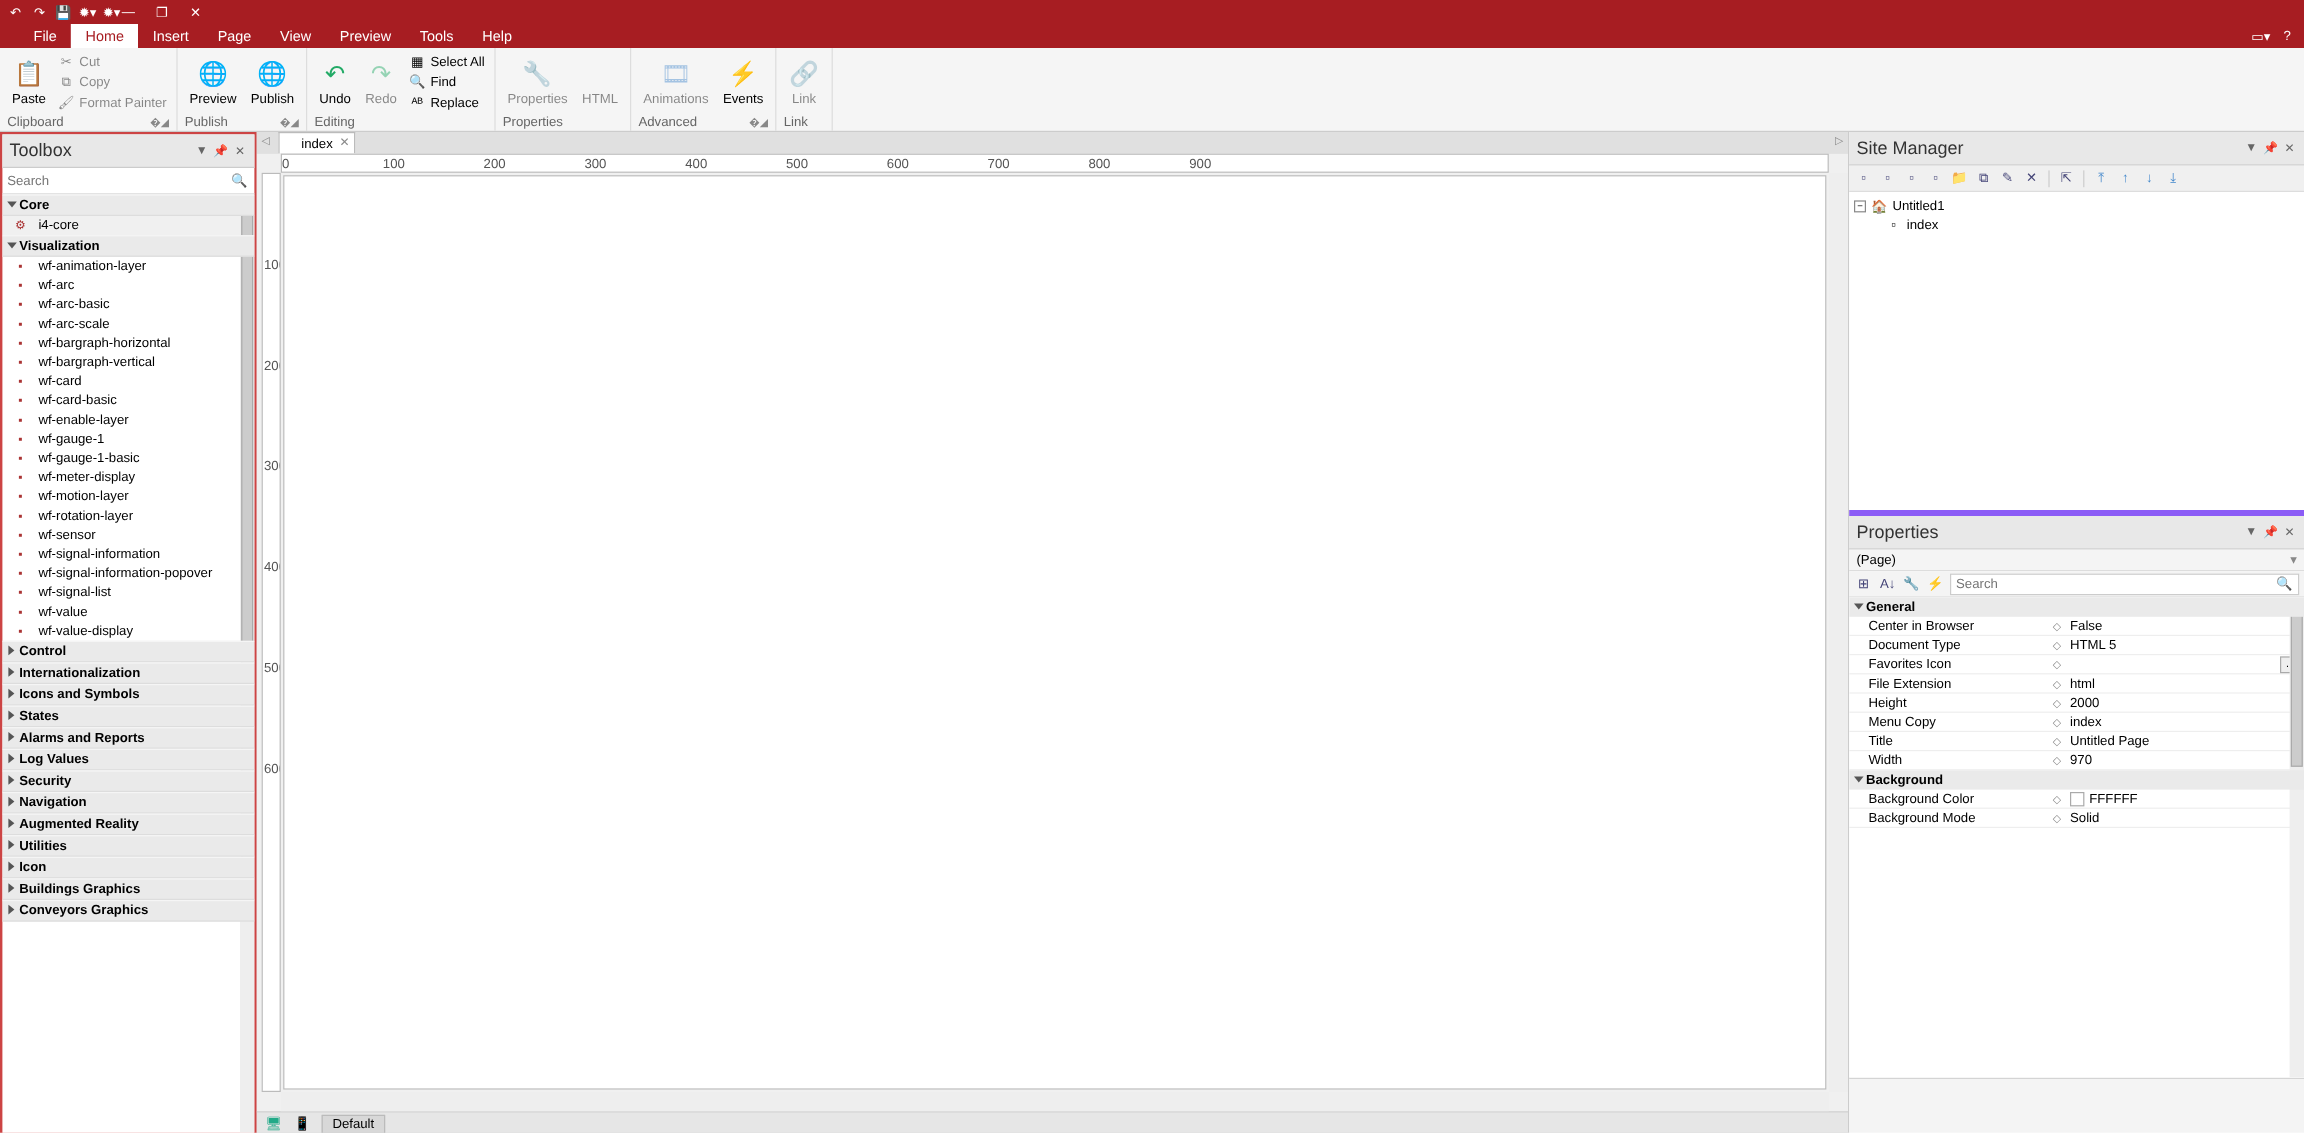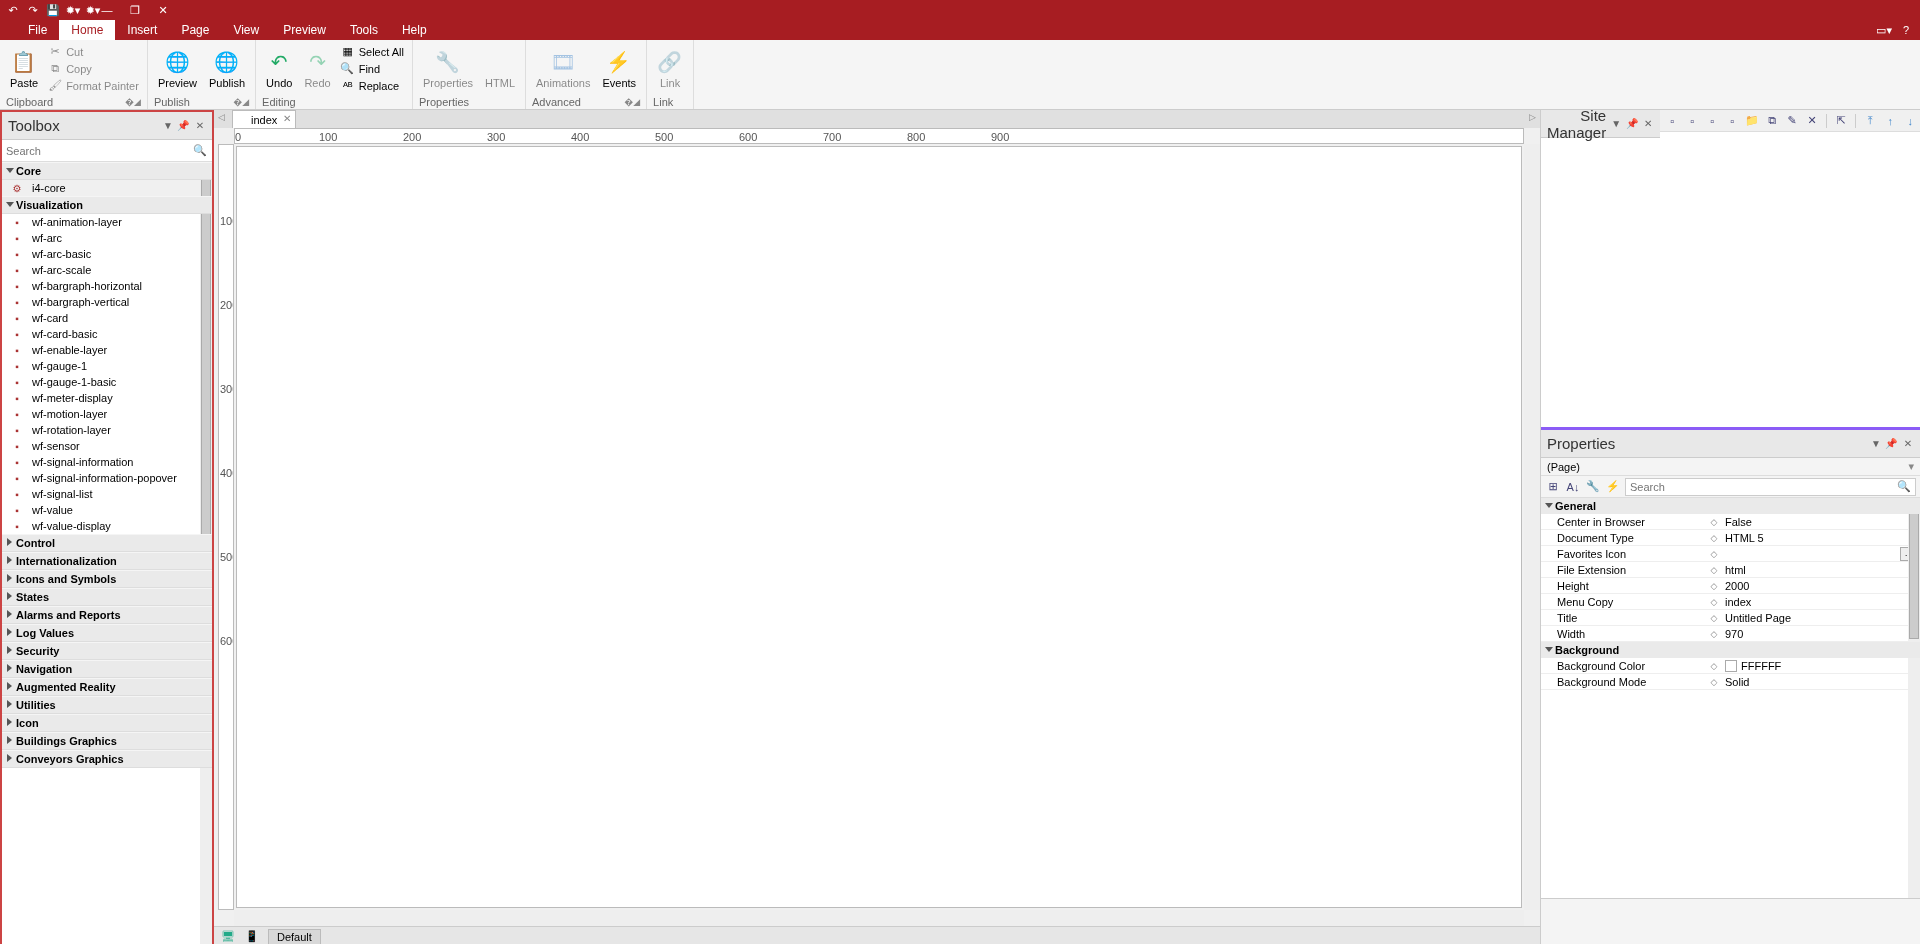--- a/index.html
+++ b/index.html
@@ -69,21 +69,21 @@
 .ruler-tick-v { position: absolute; left: 1px; writing-mode: horizontal-tb; }
 .canvas-page { position: absolute; left: 22px; top: 18px; right: 18px; bottom: 18px; background: #fff; border: 1px solid #bbb; }
 .canvas-scroll-v { position: absolute; right: 0; top: 16px; bottom: 16px; width: 16px; background: #eee; }
 .canvas-scroll-h { position: absolute; left: 20px; right: 16px; bottom: 0; height: 16px; background: #eee; }
 .status-strip { height: 20px; background: #e6e6e6; border-top: 1px solid #ccc; display: flex; align-items: center; gap: 8px; padding: 0 6px; }
 .status-btn { width: 16px; height: 16px; cursor: pointer; display:flex; align-items:center; justify-content:center; color:#2a8; }
 .status-pill { background: #d8d8d8; border: 1px solid #bbb; padding: 1px 8px; cursor: pointer; }
 
 
 .right-col { width: 380px; display: flex; flex-direction: column; border-left: 1px solid #ccc; }
-.sm-panel { height: 320px; display: flex; flex-direction: row; border-bottom: 3px solid #8b5cf6; text-align: right; }
+.sm-panel { height: 320px; display: flex; flex-direction: column; border-bottom: 5px solid #8b5cf6; }
 .sm-toolbar { height: 22px; background: #f0f0f0; border-bottom: 1px solid #ddd; display: flex; align-items: center; gap: 4px; padding: 0 4px; }
 .sm-tb-btn { width: 16px; height: 16px; cursor: pointer; display:flex; align-items:center; justify-content:center; color:#447; font-size:11px; }
 .sm-tb-sep { width: 1px; height: 14px; background: #ccc; margin: 0 2px; }
 .sm-tree { flex: 1; padding: 4px; background: #fff; overflow: auto; }
 .sm-node { display: flex; align-items: center; gap: 4px; padding: 1px 0; }
 .sm-toggle { width: 10px; height: 10px; border: 1px solid #888; display:flex; align-items:center; justify-content:center; font-size:8px; cursor:pointer; line-height:8px; }
 .sm-icon { width: 14px; height: 14px; display:flex; align-items:center; justify-content:center; }
 
 .props-panel { flex: 1; display: flex; flex-direction: column; }
 .props-obj { height: 18px; background: #f4f4f4; border-bottom: 1px solid #ddd; padding: 1px 6px; display:flex; align-items:center; }

